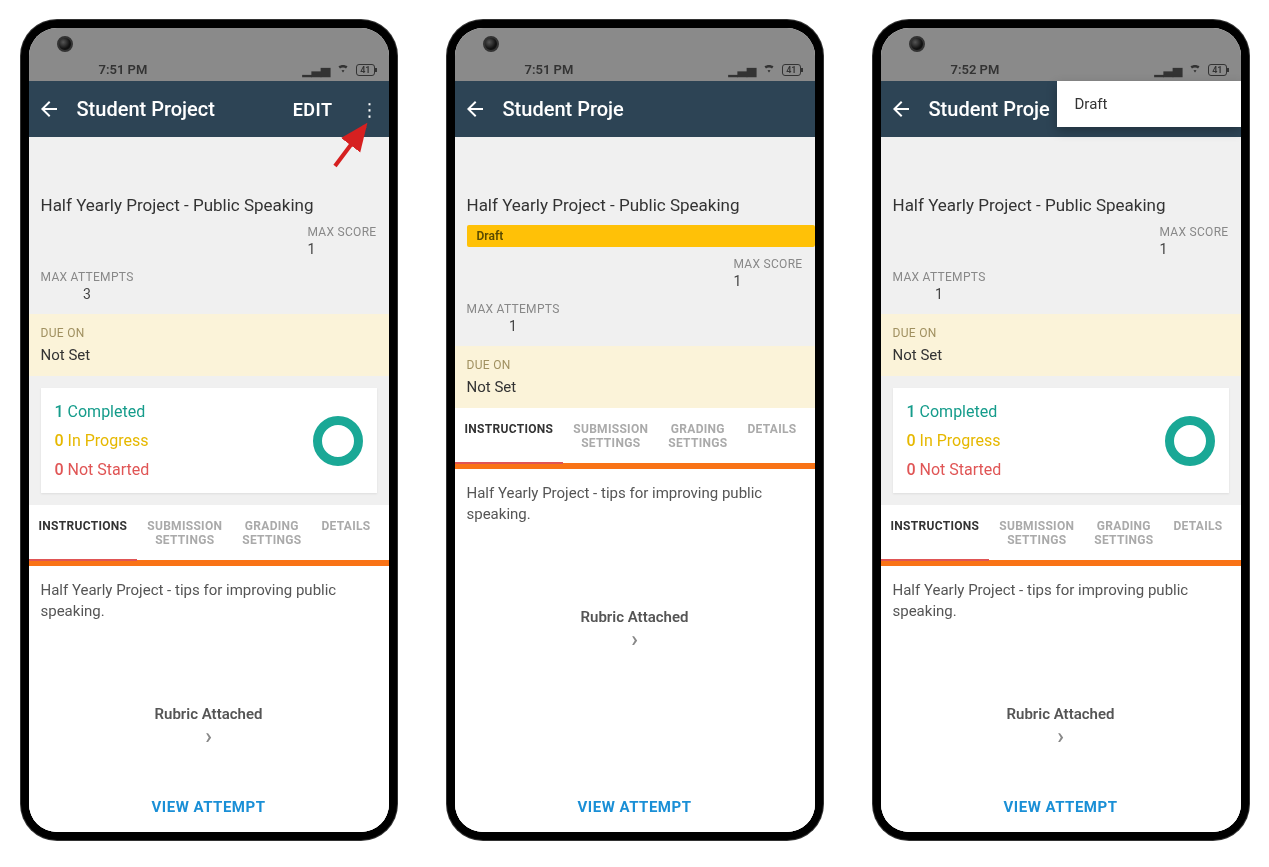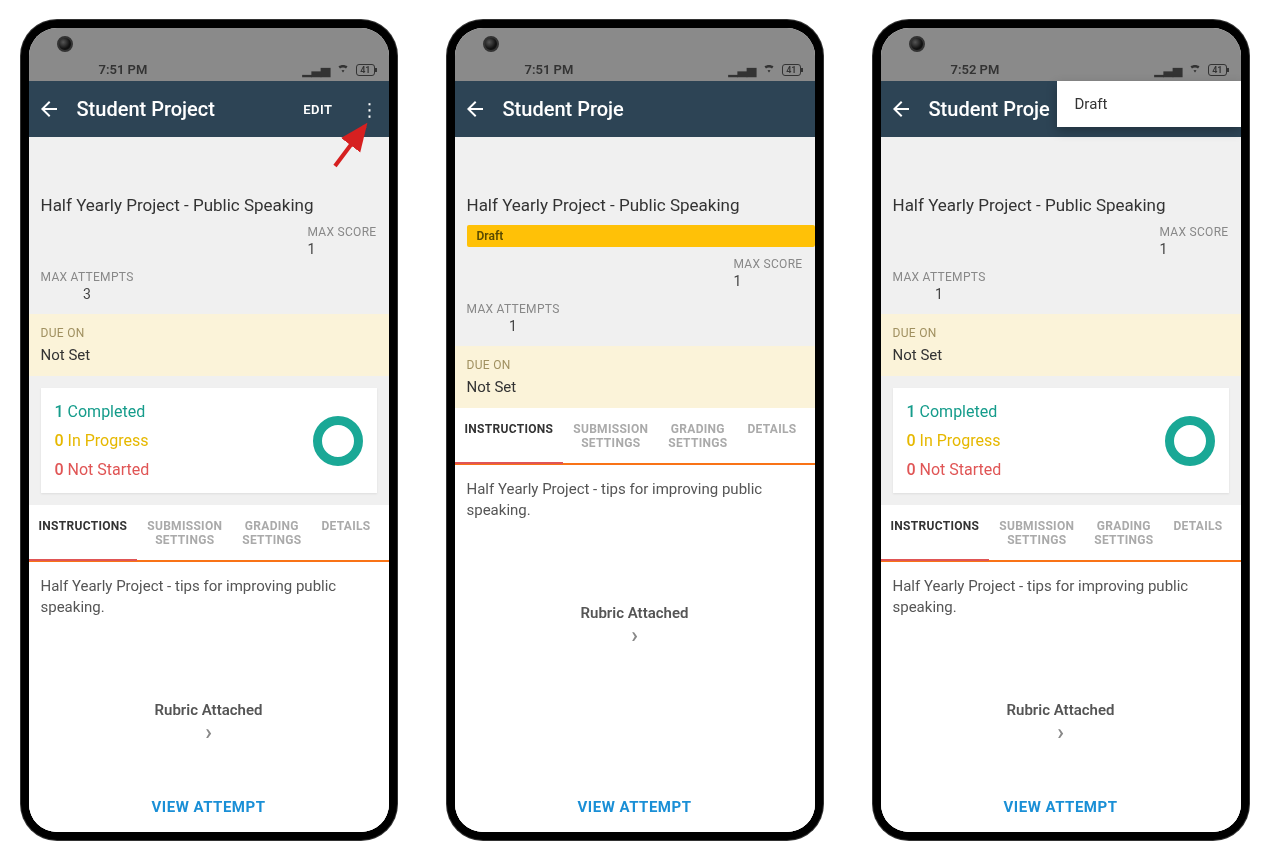--- a/index.html
+++ b/index.html
@@ -62,21 +62,21 @@
     background: #2d4455;
     color: #fff;
     display: flex;
     align-items: center;
     padding: 0 8px;
     gap: 16px;
     position: relative;
   }
   .back-arrow { width: 24px; height: 24px; cursor: pointer; }
   .app-title { font-size: 20px; font-weight: 500; flex: 1; }
-  .edit-btn { font-size: 13px; font-weight: 600; letter-spacing: 0.5px; cursor: pointer; padding: 8px; }
+  .edit-btn { font-size: 18px; font-weight: 600; letter-spacing: 0.5px; cursor: pointer; padding: 8px; }
   .kebab { width: 24px; text-align: center; cursor: pointer; font-size: 18px; padding: 8px 4px; }
   .popover {
     position: absolute;
     top: 0;
     right: 0;
     background: #fff;
     color: #333;
     min-width: 184px;
     padding: 14px 18px;
     font-size: 15px;
@@ -136,21 +136,21 @@
   .notstarted-txt { color: #e05555; }
   .ring {
     width: 50px;
     height: 50px;
     border: 9px solid #1aa896;
     border-radius: 50%;
   }
   .tabs {
     background: #fff;
     display: flex;
-    border-bottom: 2px solid #f97316;
+    border-bottom: 6px solid #f97316;
   }
   .tab {
     padding: 14px 10px 12px;
     font-size: 12px;
     font-weight: 700;
     color: #aaa;
     letter-spacing: 0.3px;
     text-align: center;
     cursor: pointer;
     position: relative;

